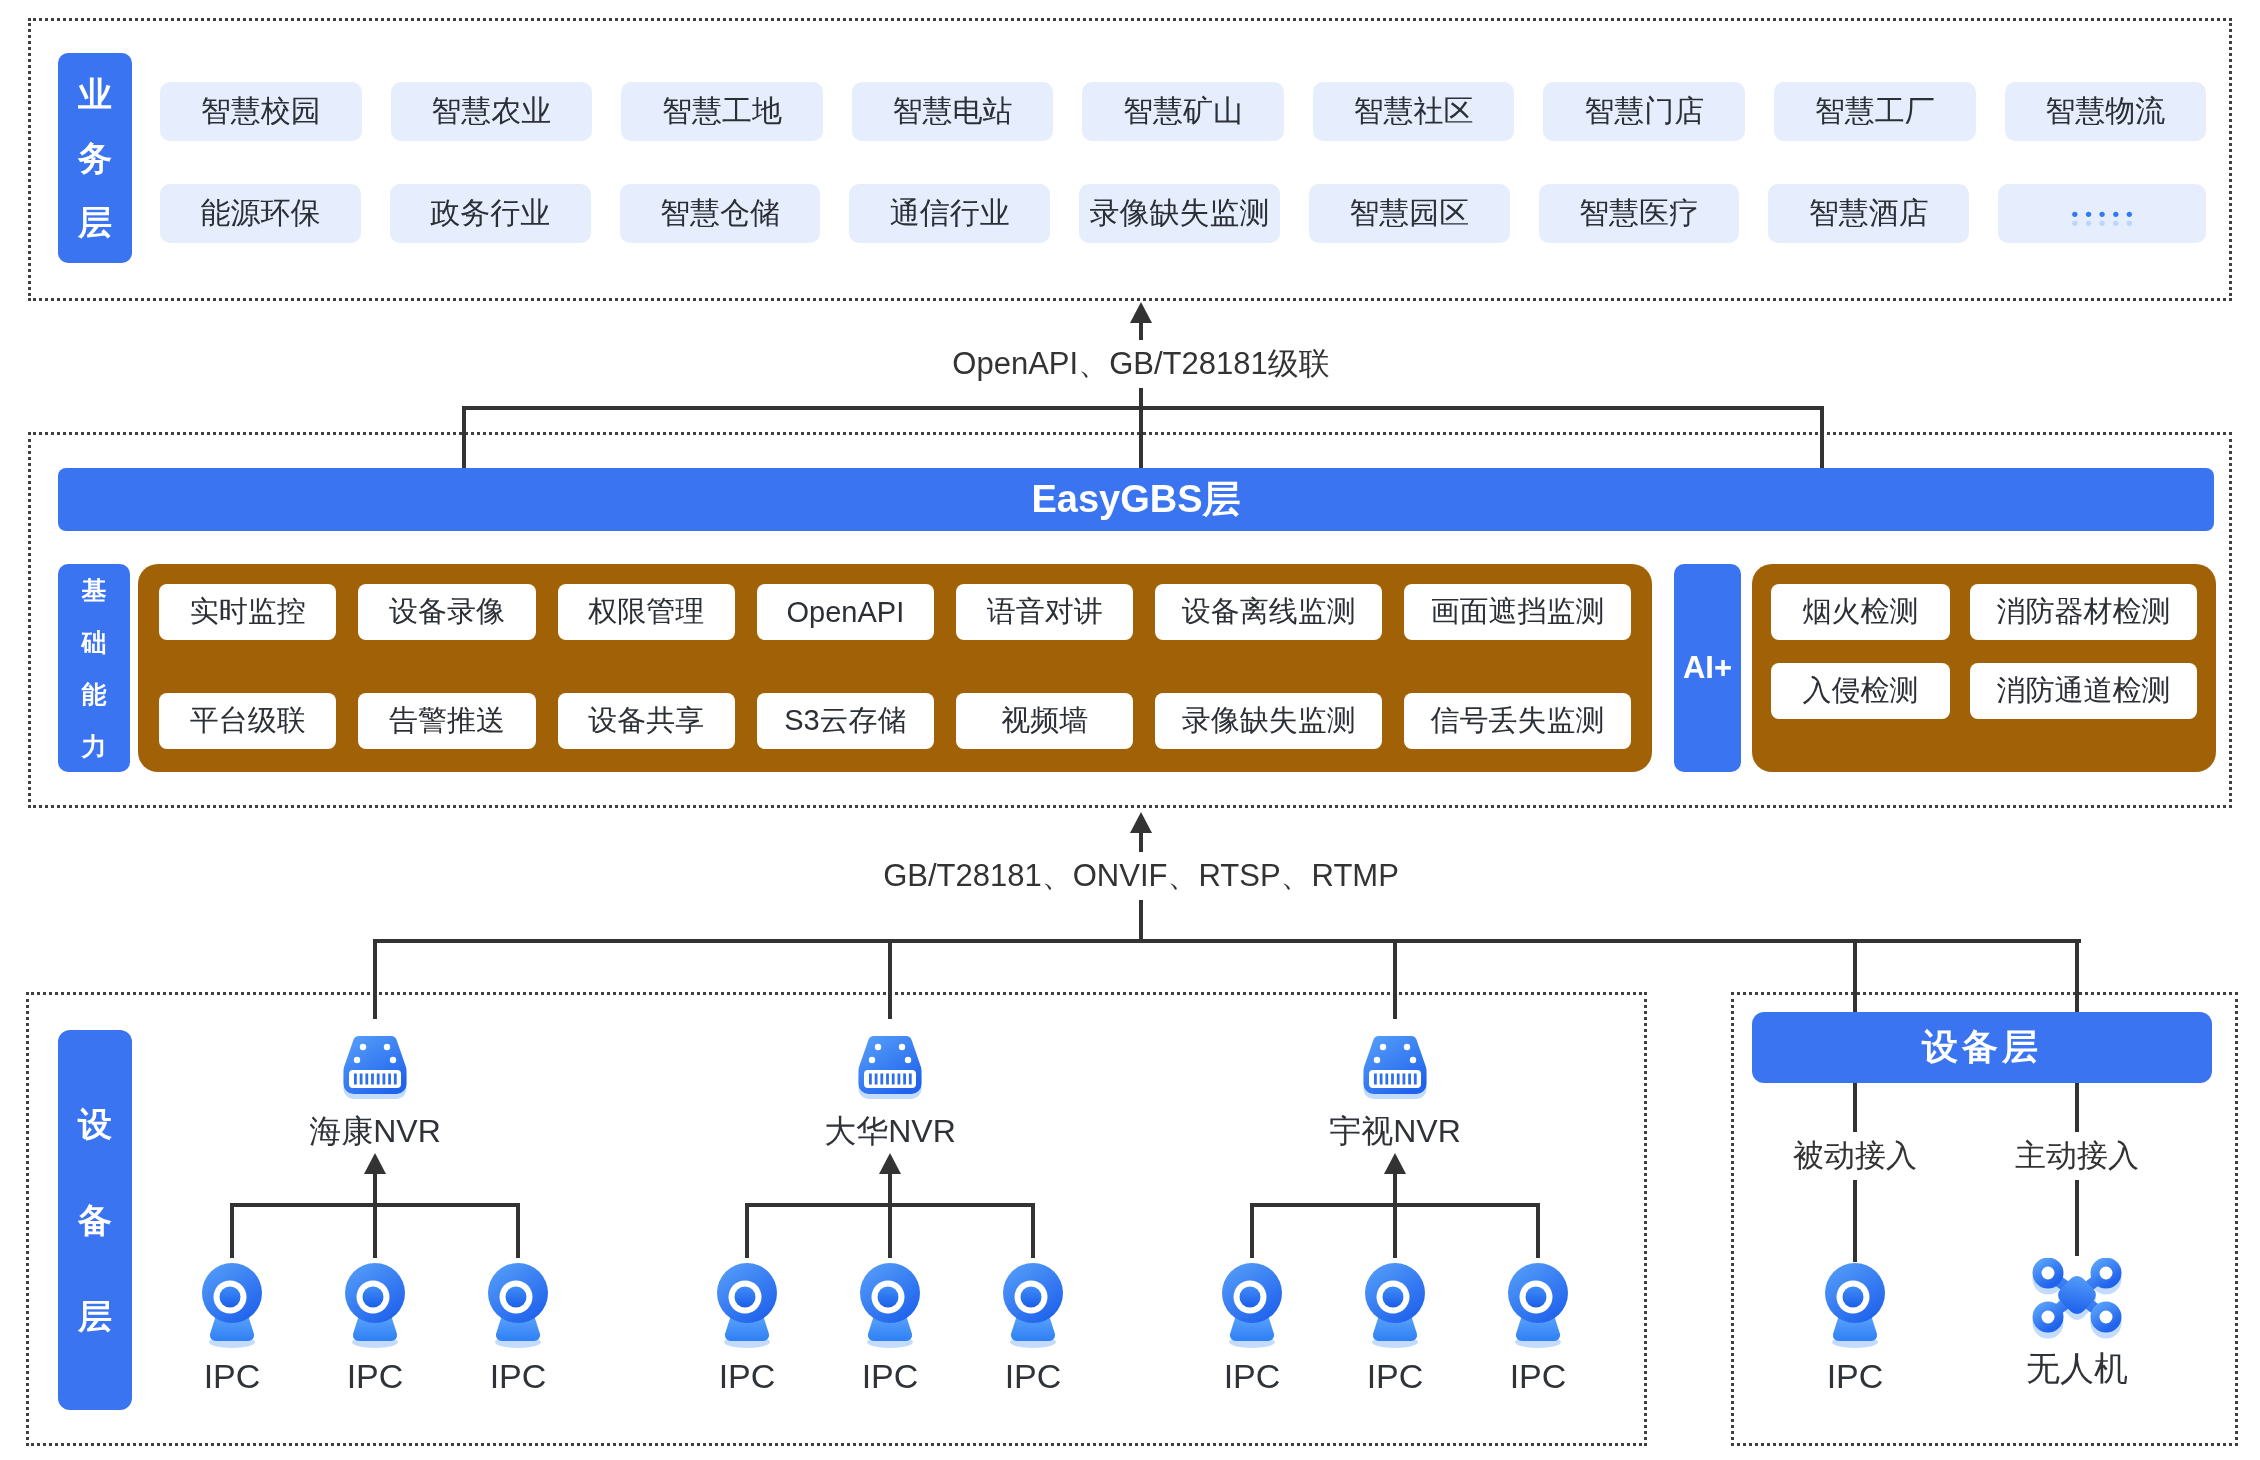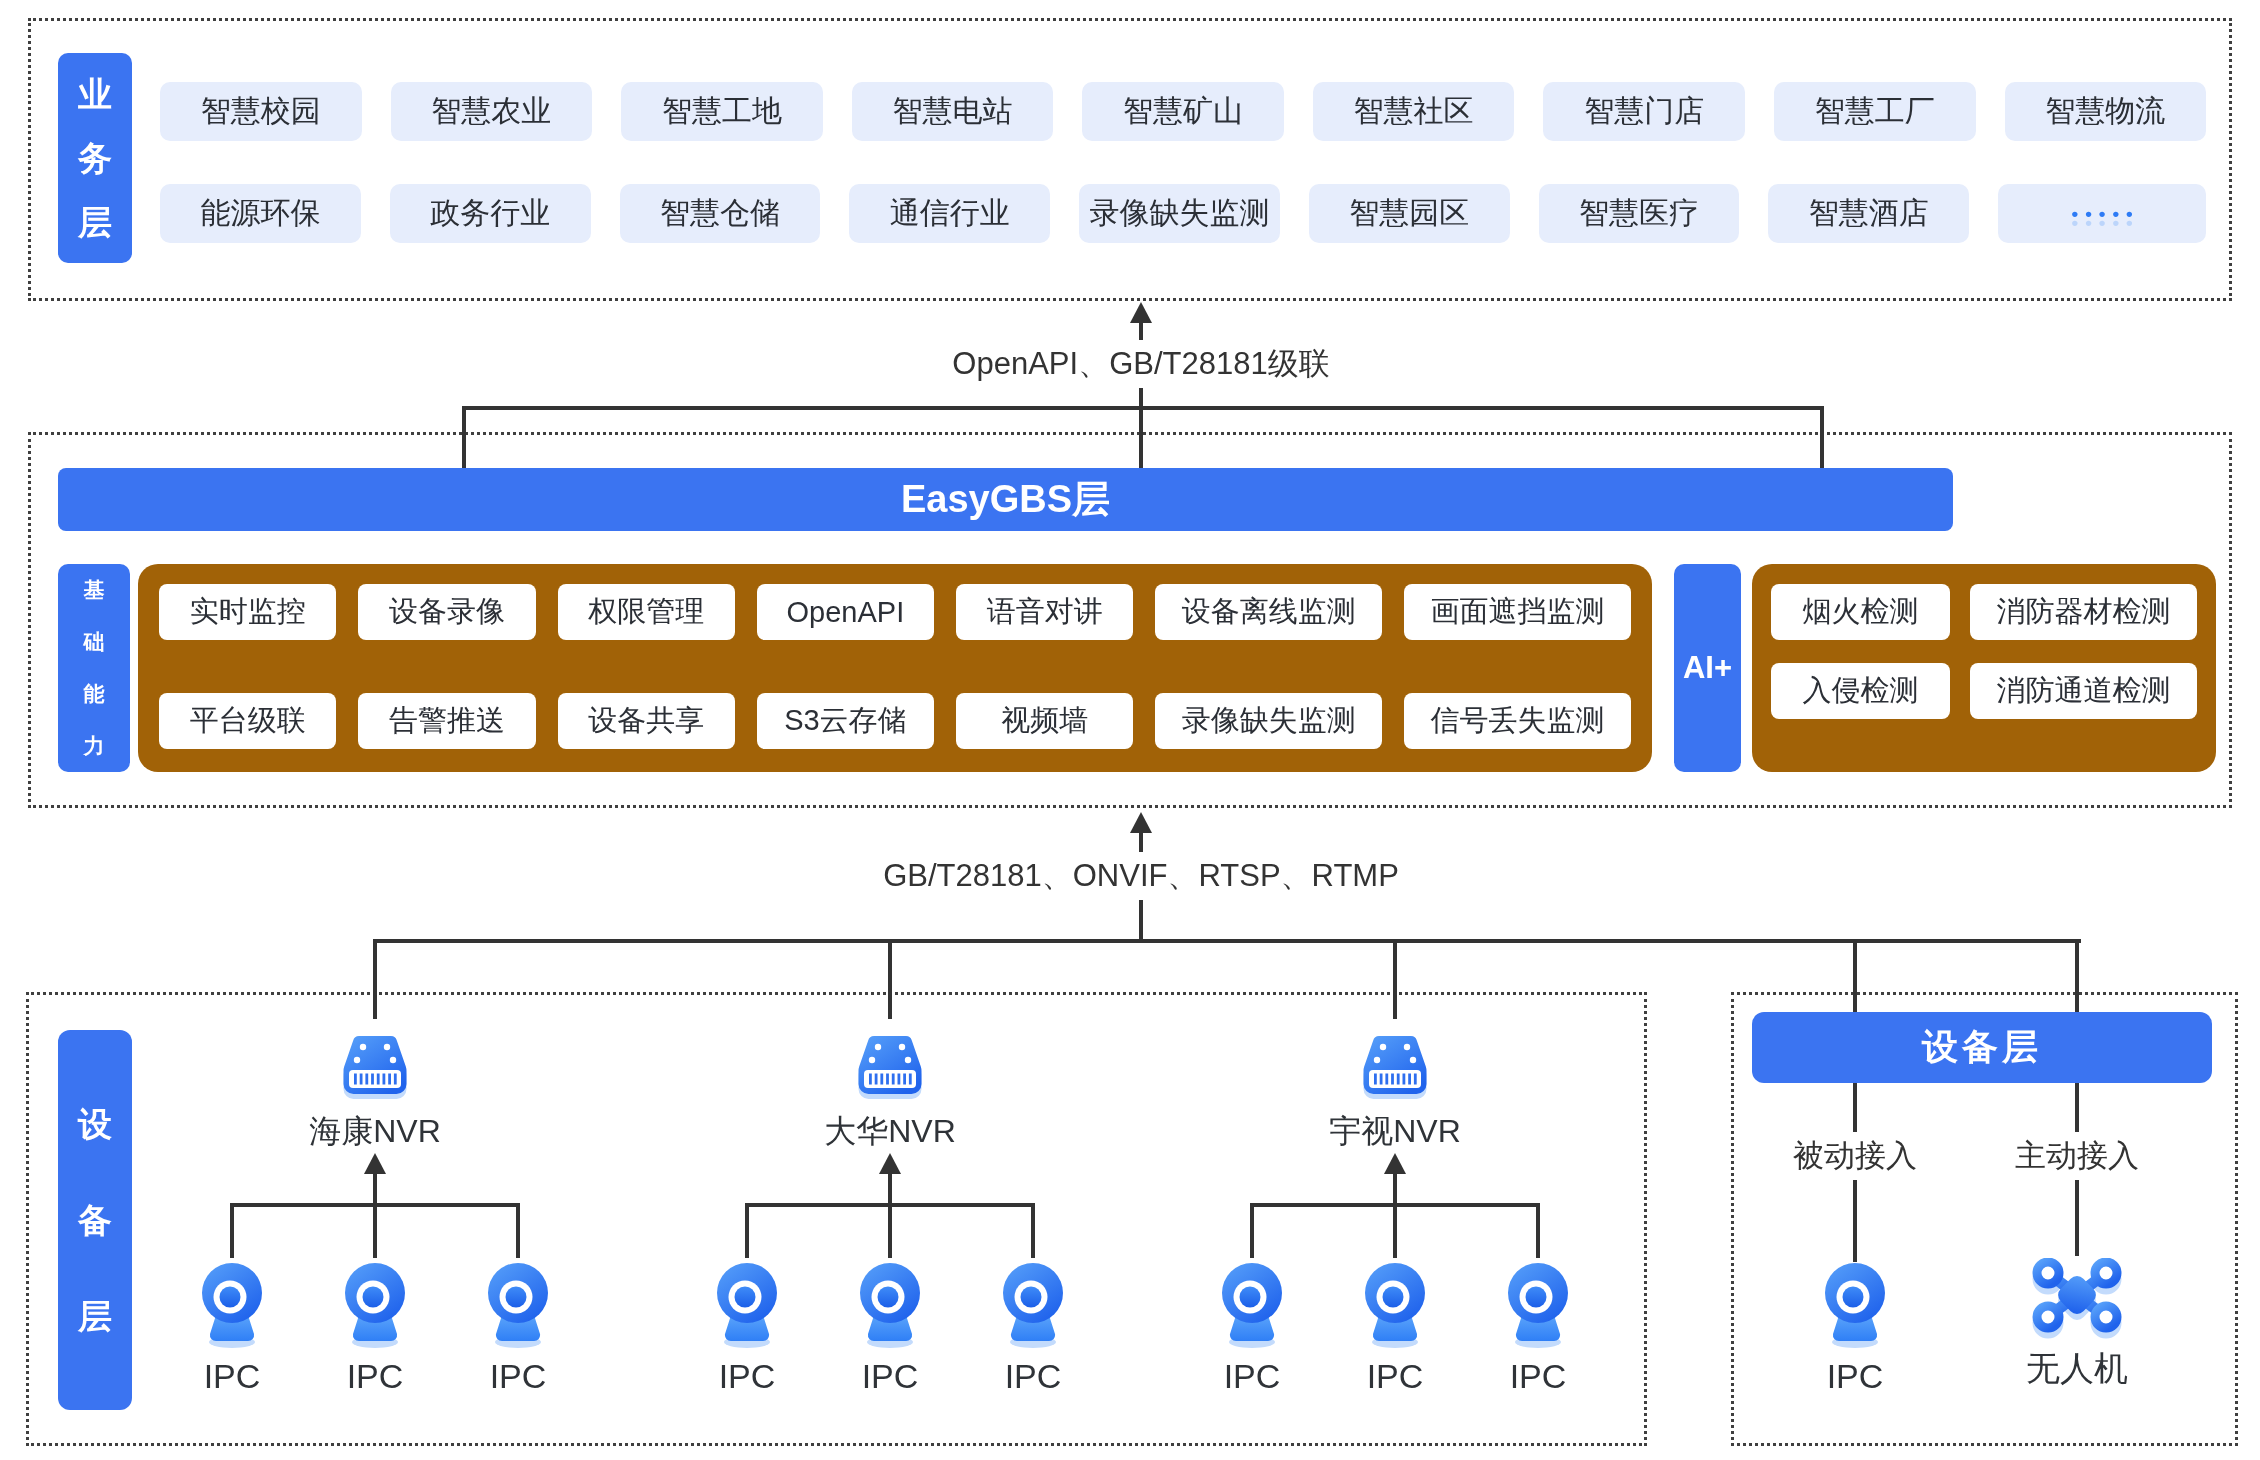--- a/index.html
+++ b/index.html
@@ -82,24 +82,24 @@
 
 <div class="arrow-up" style="left:1130px;top:302px"></div>
 <div class="vline" style="left:1139px;top:320px;height:148px"></div>
 <div class="hline" style="left:464px;top:406px;width:1360px"></div>
 <div class="vline" style="left:462px;top:406px;height:62px"></div>
 <div class="vline" style="left:1820px;top:406px;height:62px"></div>
 <div class="conn-label" style="left:1141px;top:340px">OpenAPI、GB/T28181级联</div>
 
 <div class="dotted-box" style="left:28px;top:432px;width:2204px;height:376px"></div>
 
-<div class="banner" style="left:58px;top:468px;width:1895px;height:63px;border-radius:8px;font-size:38px">EasyGBS层</div>
+<div class="banner" style="left:58px;top:468px;width:2156px;height:63px;border-radius:8px;font-size:38px">EasyGBS层</div>
 
 <div class="vlabel" style="left:58px;top:564px;width:72px;height:208px">
-  <span class="stack" style="font-size:21px;line-height:52px">基础能力</span>
+  <span class="stack" style="font-size:25px;line-height:52px">基础能力</span>
 </div>
 
 <div class="panel" style="left:138px;top:564px;width:1514px;height:208px;padding:20px 21px">
   <div class="rowflex" style="gap:22px">
     <div class="pill cap-pill">实时监控</div>
     <div class="pill cap-pill">设备录像</div>
     <div class="pill cap-pill">权限管理</div>
     <div class="pill cap-pill">OpenAPI</div>
     <div class="pill cap-pill">语音对讲</div>
     <div class="pill cap-pill wide">设备离线监测</div>

